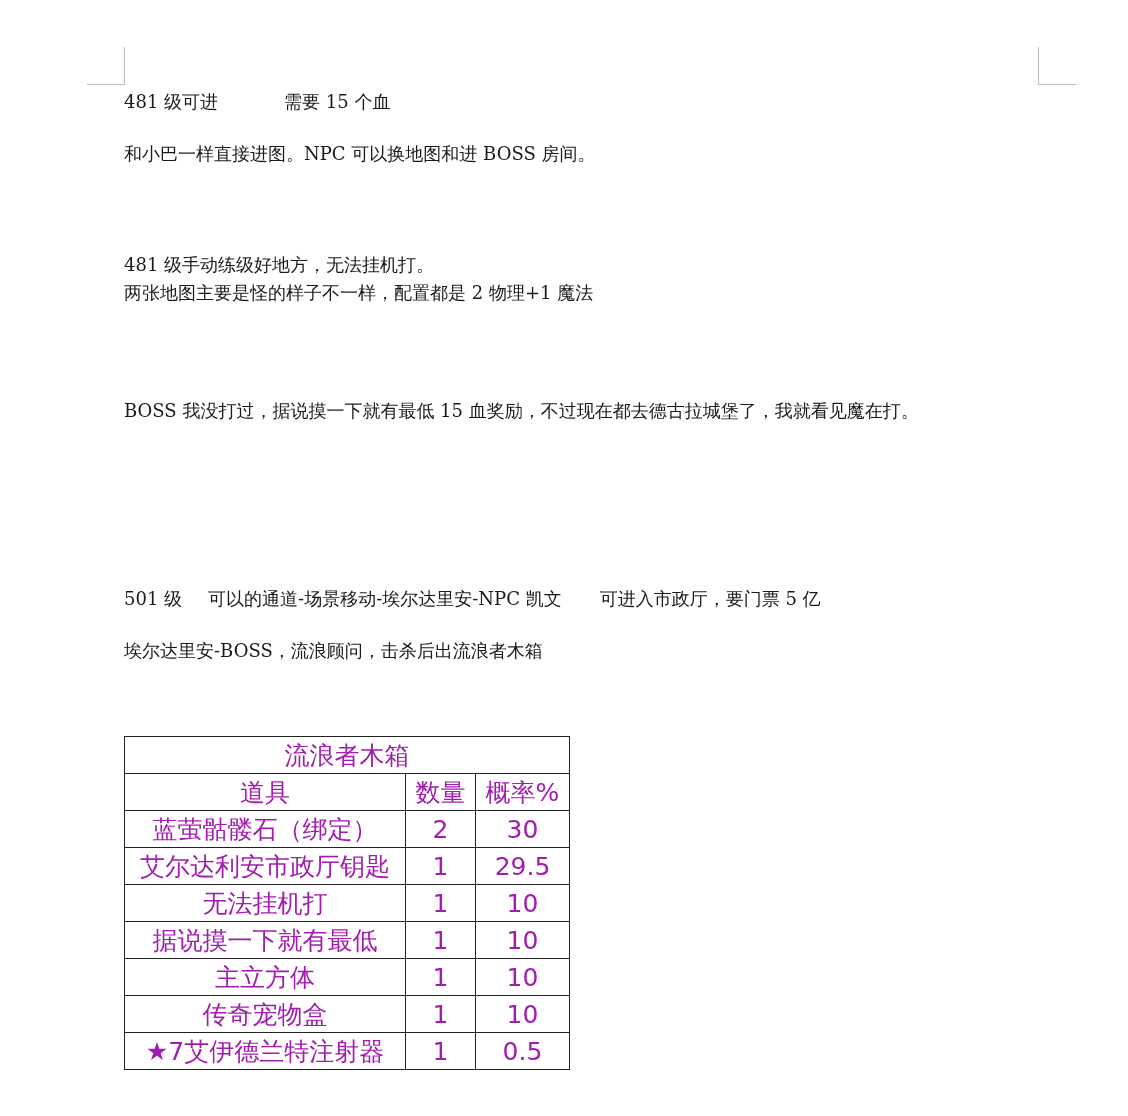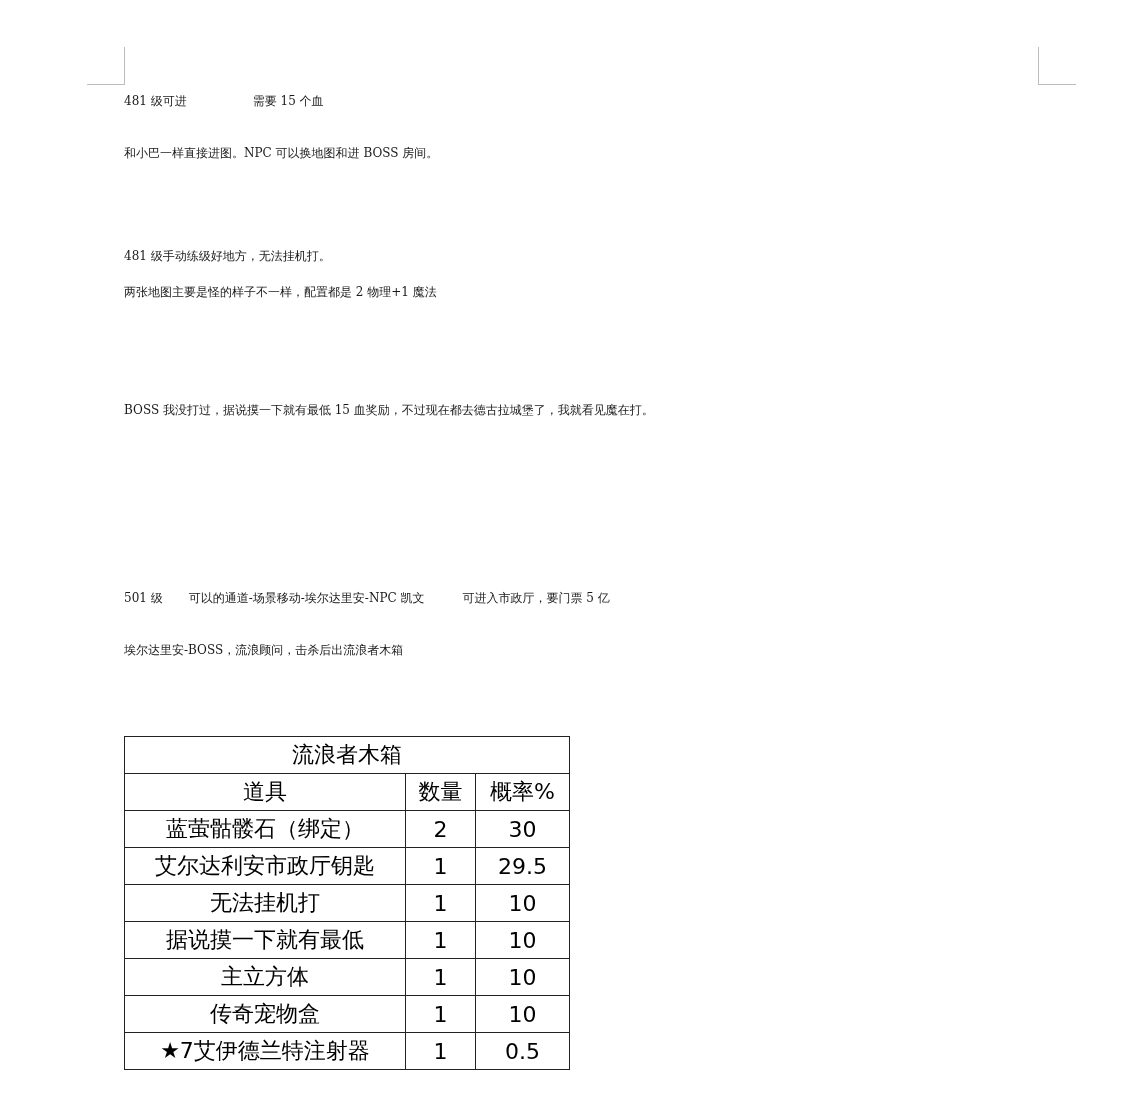--- a/index.html
+++ b/index.html
@@ -1,40 +1,40 @@
 <!DOCTYPE html>
 <html><head>
 <meta charset="utf-8">
 <style>
   html, body { margin: 0; padding: 0; background: #ffffff; }
   body { width: 1128px; height: 1116px; position: relative; overflow: hidden;
          font-family: "DejaVu Serif", "Liberation Serif", serif; color: #1a1a1a; }
   .corner { position: absolute; border-color: #bdbdbd; border-style: solid; width: 37px; height: 37px; }
   .corner-left { left: 87px; top: 47px; border-width: 0 1px 1px 0; }
   .corner-right { left: 1038px; top: 47px; border-width: 0 0 1px 1px; }
-  .para { position: absolute; left: 124px; font-size: 12px; line-height: 33px; white-space: pre; letter-spacing: 0px; }
+  .para { position: absolute; left: 124px; font-size: 18px; line-height: 33px; white-space: pre; letter-spacing: 0px; }
   .para.wrap { white-space: normal; width: 920px; }
   .gap { display: inline-block; }
   table.drop { position: absolute; left: 124px; top: 736px; border-collapse: collapse;
-               font-family: "DejaVu Sans", "Liberation Sans", sans-serif; font-size: 22px; color: #000000; }
+               font-family: "DejaVu Sans", "Liberation Sans", sans-serif; font-size: 25px; color: #a21caf; }
   table.drop td { border: 1.5px solid #222; text-align: center; height: 36px; padding: 0 4px; }
   table.drop td.title { height: 36px; }
   col.c1 { width: 281px; } col.c2 { width: 70px; } col.c3 { width: 94px; }
 </style>
 </head>
 <body>
 
 <div class="corner corner-left"></div>
 <div class="corner corner-right"></div>
 
 <div class="para" style="top:85px;"><span>481 级可进</span><span class="gap" style="width:66px"></span><span>需要 15 个血</span></div>
 
 <div class="para" style="top:137px;">和小巴一样直接进图。NPC 可以换地图和进 BOSS 房间。</div>
 
-<div class="para" style="top:240px;">481 级手动练级好地方，无法挂机打。</div>
+<div class="para" style="top:248px;">481 级手动练级好地方，无法挂机打。</div>
 
 <div class="para" style="top:276px;">两张地图主要是怪的样子不一样，配置都是 2 物理+1 魔法</div>
 
 <div class="para wrap" style="top:394px;">BOSS 我没打过，据说摸一下就有最低 15 血奖励，不过现在都去德古拉城堡了，我就看见魔在打。</div>
 
 <div class="para" style="top:582px;text-align:right;"><span>501 级</span><span class="gap" style="width:26px"></span><span>可以的通道-场景移动-埃尔达里安-NPC 凯文</span><span class="gap" style="width:38px"></span><span>可进入市政厅，要门票 5 亿</span></div>
 
 <div class="para" style="top:634px;">埃尔达里安-BOSS，流浪顾问，击杀后出流浪者木箱</div>
 
 <table class="drop">

